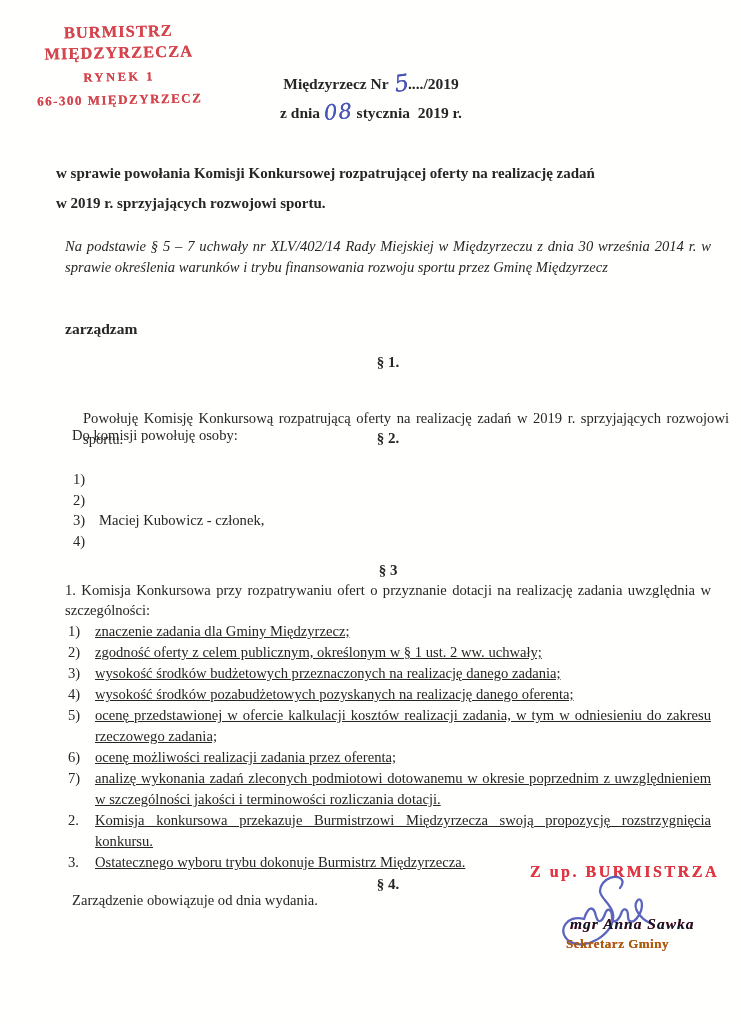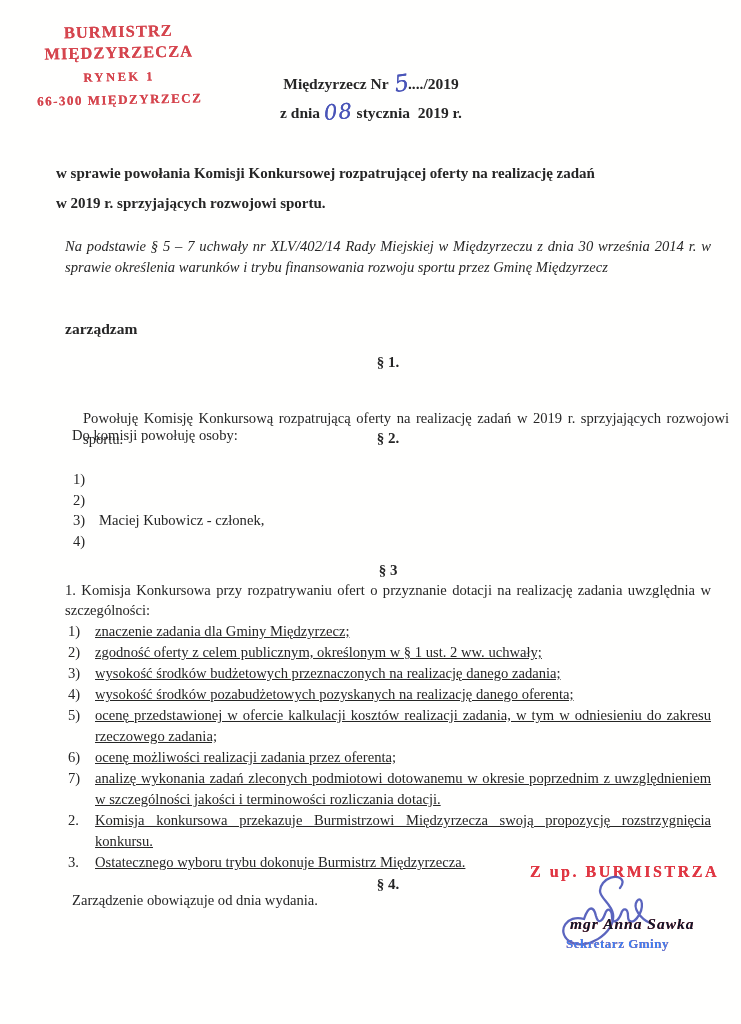--- a/index.html
+++ b/index.html
@@ -96,21 +96,21 @@
     white-space: nowrap; text-shadow: 0 0 0.5px #e03743;
   }
   .sig-svg { position: absolute; left: 2px; top: 12px; }
   .sig-name {
     position: absolute; left: 32px; top: 52px;
     color: #0f172a; font-weight: bold; font-style: italic; font-size: 15.5px;
     letter-spacing: 1px; white-space: nowrap; text-shadow: 0 0 0.5px #e03743; margin-left: 8px;
   }
   .sig-role {
     position: absolute; left: 36px; top: 72px;
-    color: #3b82f6; font-weight: bold; font-size: 13px;
+    color: #a16207; font-weight: bold; font-size: 13px;
     letter-spacing: 0.5px; white-space: nowrap; text-shadow: 0 0 0.4px #e03743;
   }
 </style>
 </head>
 <body>
 
 <div class="page">
 
   <div class="stamp-top">
     <div class="st1">BURMISTRZ MIĘDZYRZECZA</div>

